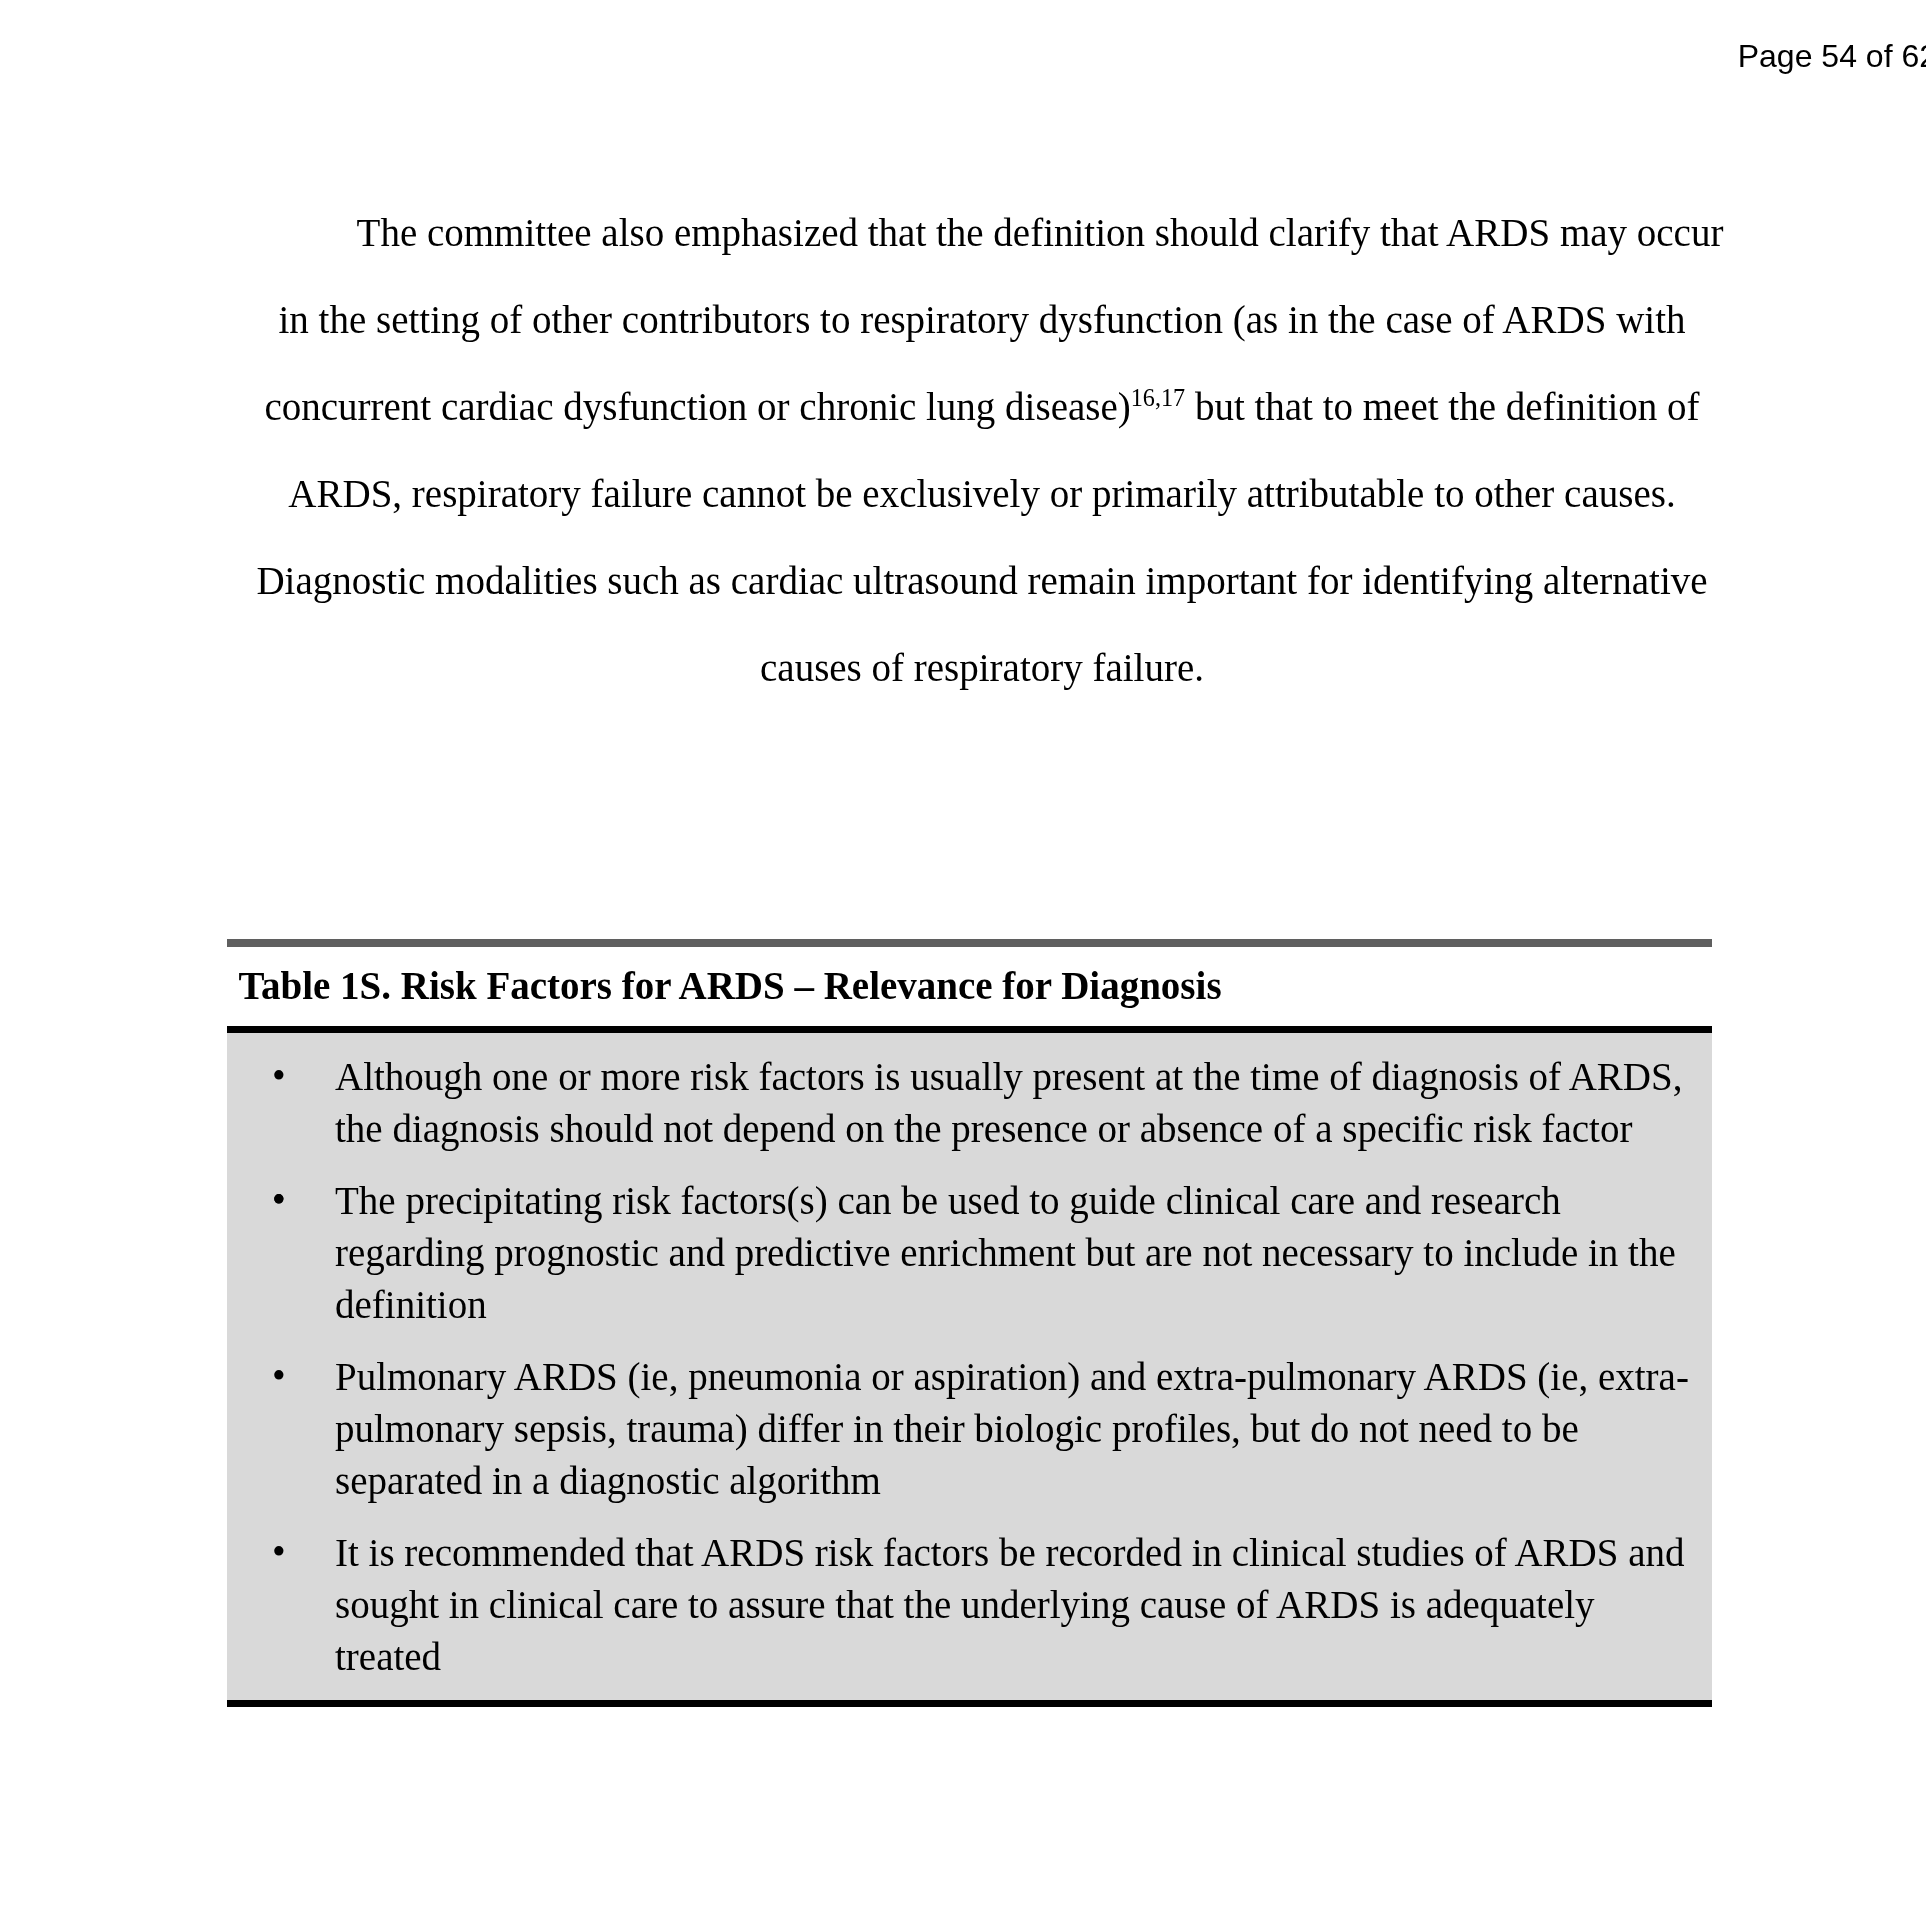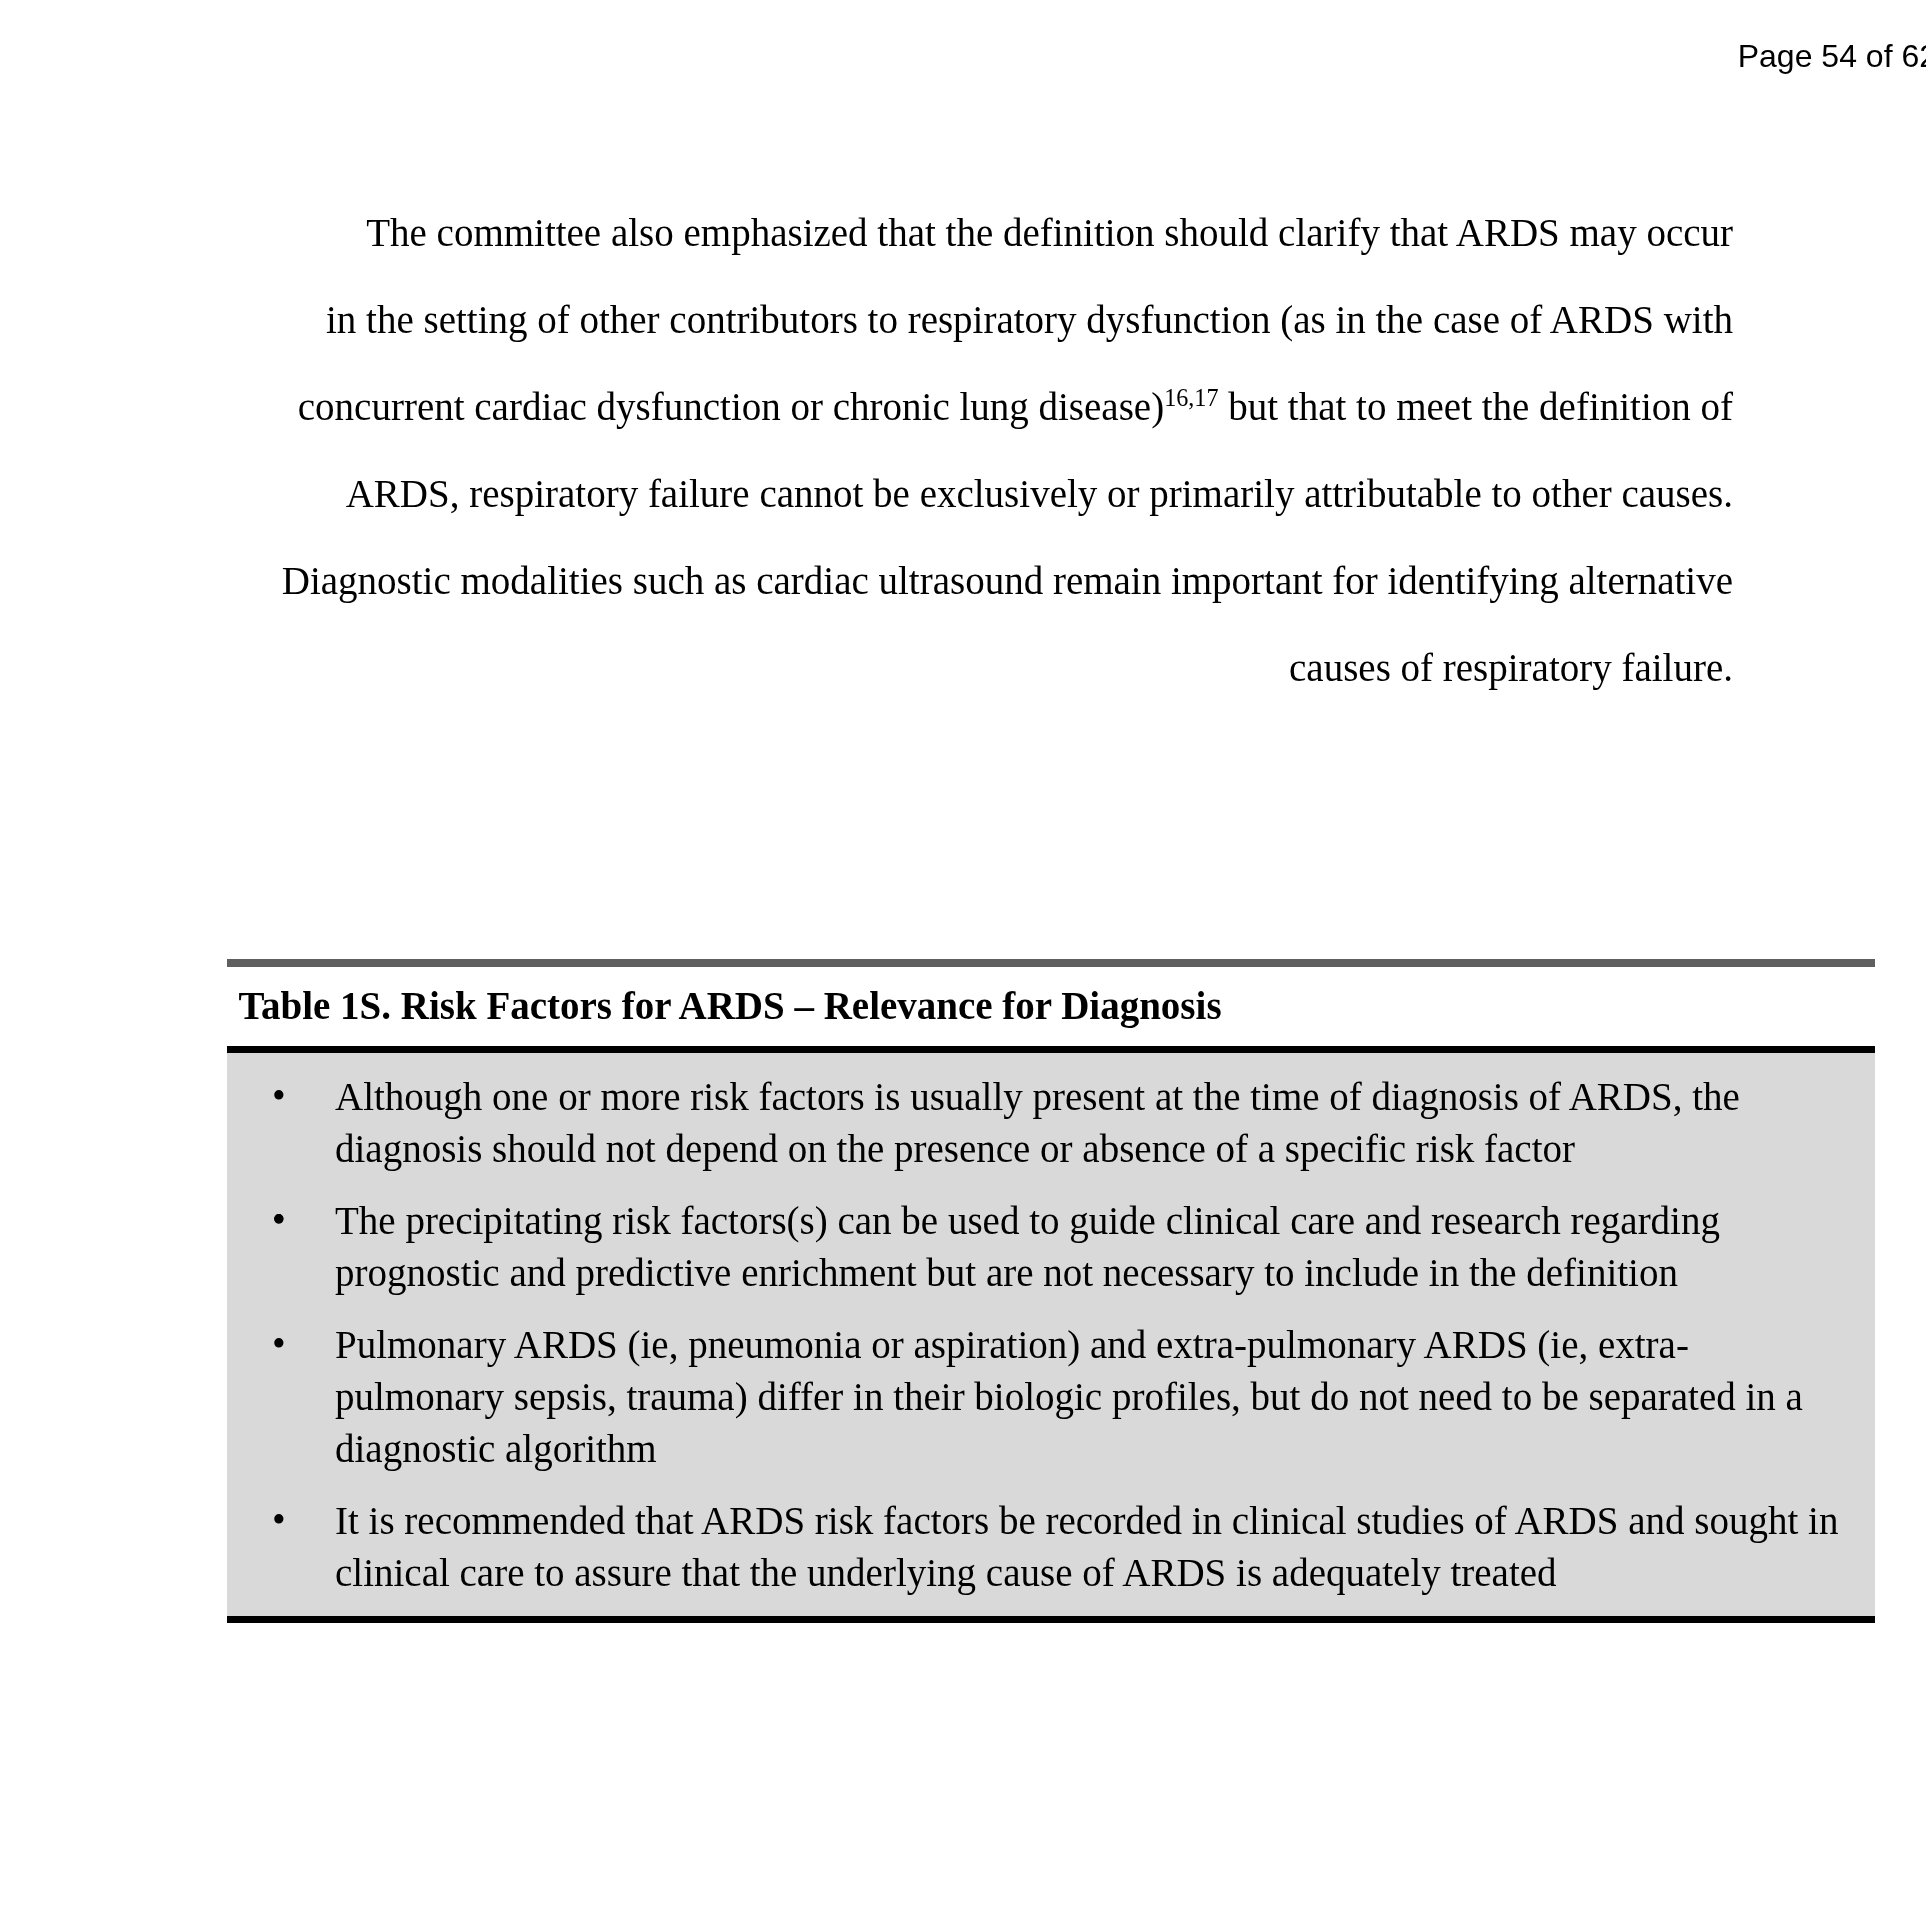--- a/index.html
+++ b/index.html
@@ -34,35 +34,34 @@
     position: absolute;
     left: 231px;
     top: 189px;
     width: 1502px;
     font-size: 39px;
     line-height: 87px;
   }
   .para {
     margin: 0;
     text-indent: 116px;
-    text-align: right;
+    text-align: center;
   }
   sup {
     font-size: 62%;
     line-height: 0;
     vertical-align: super;
   }
 
   
   .table-wrap {
     position: absolute;
     left: 227px;
     top: 939px;
-    width: 1648px;
-    margin-top: 20px;
+    width: 1485px;
   }
   .rule {
     width: 100%;
   }
   .rule-gray {
     height: 7.7px;
     background: var(--rule-gray, #5f5f5f);
   }
   .rule-black {
     height: 6.5px;

